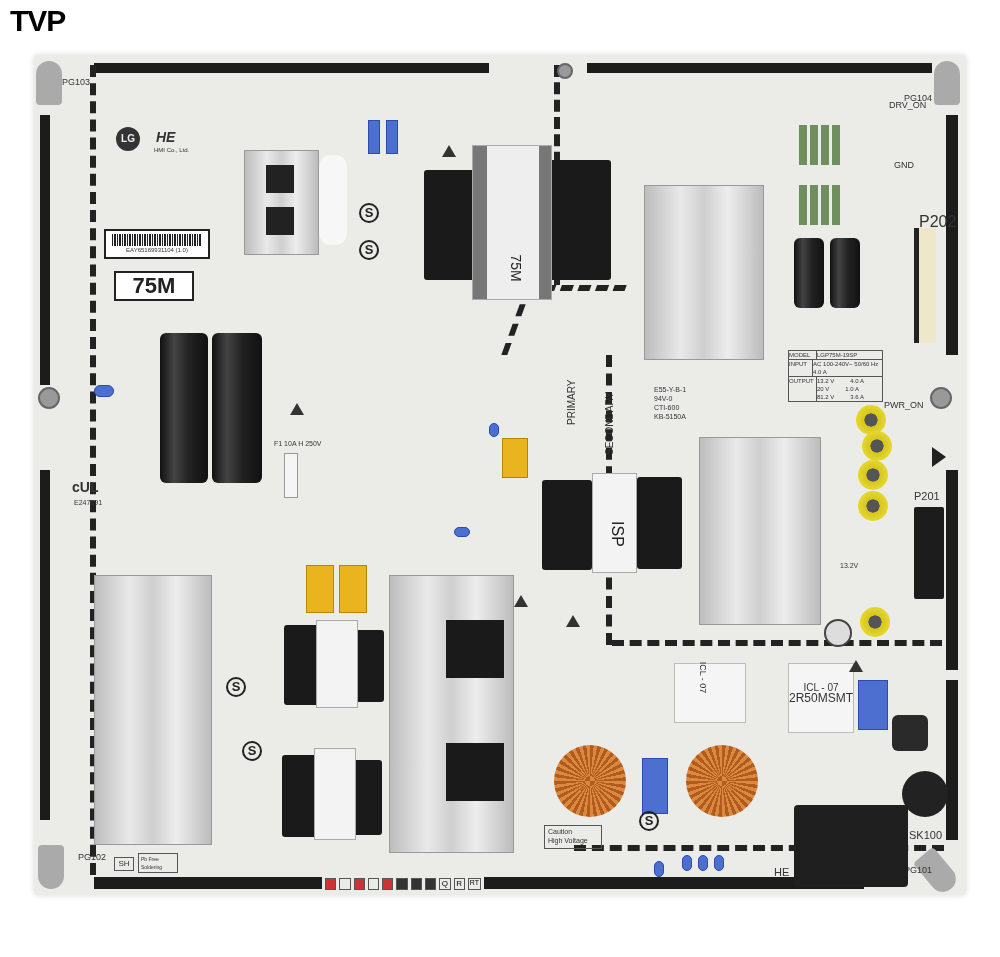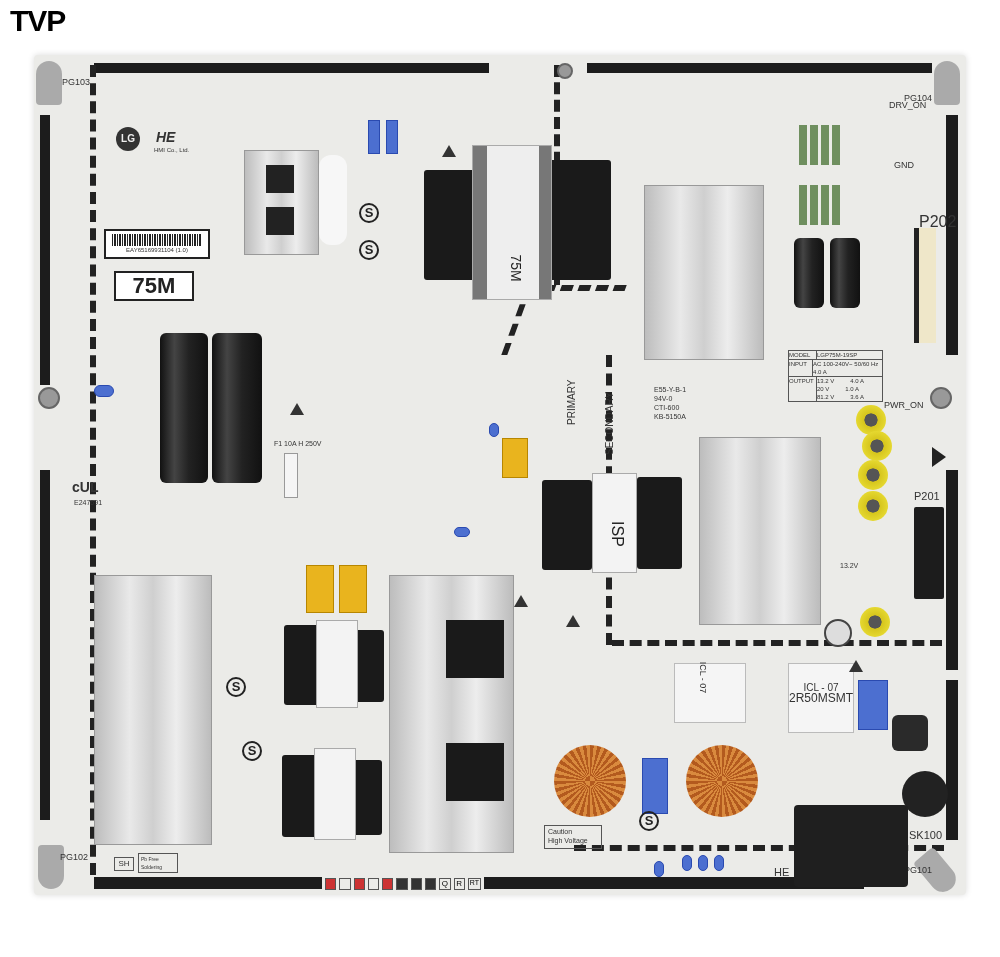--- a/index.html
+++ b/index.html
@@ -49,21 +49,21 @@
   <div class="abs" style="left:480px;top:230px;width:100px;height:70px;border-top:6px dashed #222;border-left:6px dashed #222;transform:skew(-20deg)"></div>
   <div class="abs dash" style="left:572px;top:300px;height:290px"></div>
   <div class="abs dashh" style="left:578px;top:585px;width:330px"></div>
   <div class="abs dashh" style="left:540px;top:790px;width:370px"></div>
 
   <div class="abs" style="left:2px;top:6px;width:26px;height:44px;background:#aaa;border-radius:13px 13px 4px 4px"></div>
   <div class="abs silk" style="left:28px;top:22px">PG103</div>
   <div class="abs" style="left:900px;top:6px;width:26px;height:44px;background:#aaa;border-radius:13px 13px 4px 4px"></div>
   <div class="abs silk" style="left:870px;top:38px">PG104</div>
   <div class="abs" style="left:4px;top:790px;width:26px;height:44px;background:#aaa;border-radius:4px 4px 13px 13px"></div>
-  <div class="abs silk" style="left:26px;top:797px">PG102</div>
+  <div class="abs silk" style="left:44px;top:797px">PG102</div>
   <div class="abs" style="left:890px;top:795px;width:26px;height:44px;background:#aaa;border-radius:4px 4px 13px 13px;transform:rotate(-40deg)"></div>
   <div class="abs silk" style="left:870px;top:810px">PG101</div>
 
   <div class="abs hole" style="left:4px;top:332px;width:22px;height:22px"></div>
   <div class="abs hole" style="left:896px;top:332px;width:22px;height:22px"></div>
   <div class="abs hole" style="left:523px;top:8px;width:16px;height:16px"></div>
 
 
   <div class="abs" style="left:82px;top:72px;width:24px;height:24px;border-radius:50%;background:#333;color:#eee;font-size:10px;font-weight:bold;text-align:center;line-height:24px">LG</div>
   <div class="abs" style="left:122px;top:74px;font-size:14px;font-weight:bold;color:#333;font-style:italic">HE</div>

